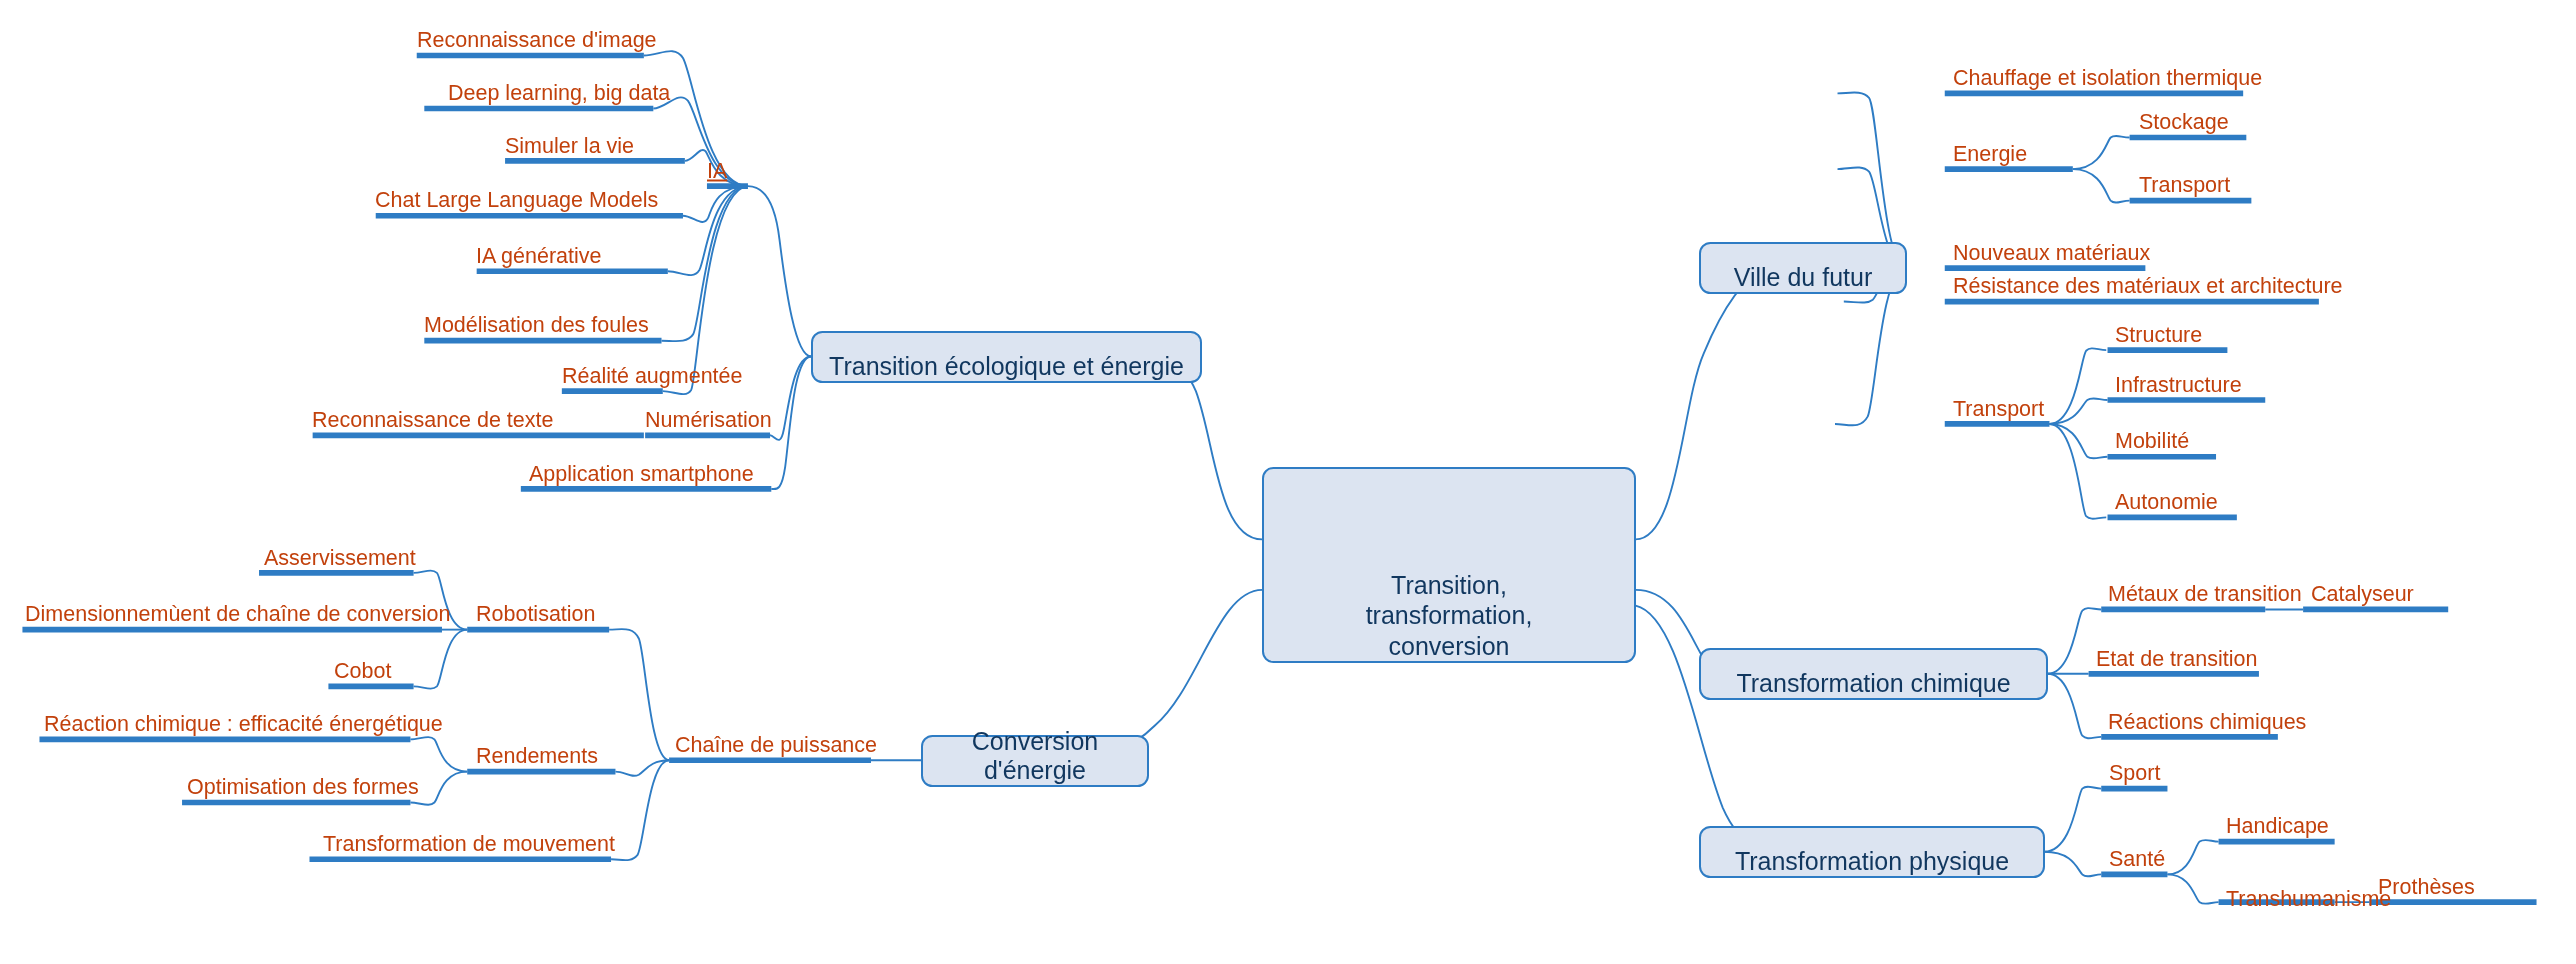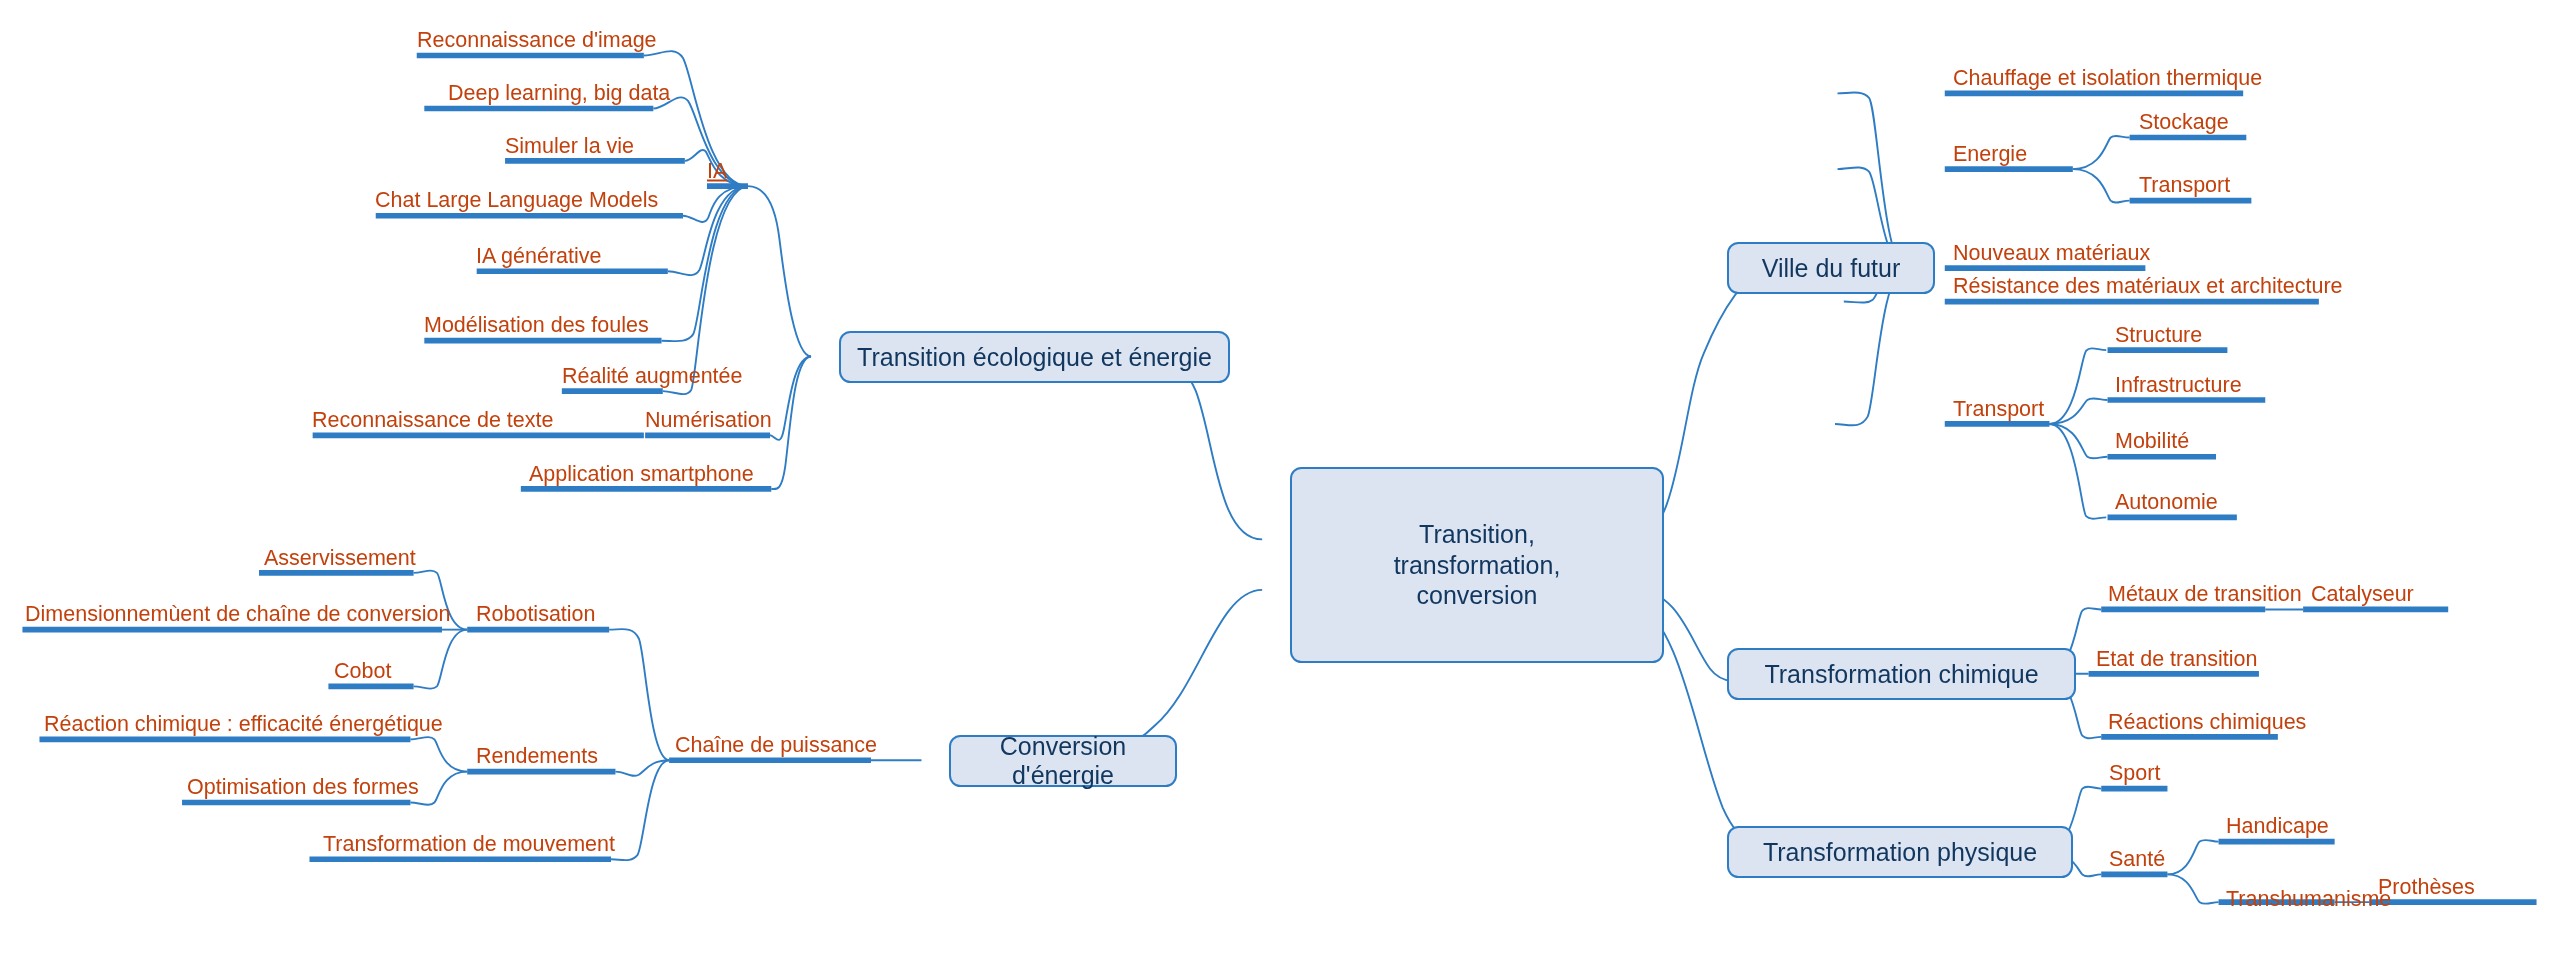--- a/index.html
+++ b/index.html
@@ -2,22 +2,22 @@
 <html style="font-size:10px"><head>
 <meta charset="utf-8">
 <style>
   html,body{margin:0;padding:0;background:#ffffff;}
   body{width:2576px;height:964px;position:relative;overflow:hidden;
        font-family:"Liberation Sans","DejaVu Sans",sans-serif;}
   #canvas{position:absolute;inset:0;width:2576px;height:964px;}
   .lbl{position:absolute;white-space:nowrap;color:#c2410c;font-size:21.5px;line-height:1;}
   .lbl.r{transform:translate(0,-100%);}
   .node{position:absolute;background:#dce4f1;border:2.5px solid #2e7cc4;border-radius:11.4px;
-        box-sizing:border-box;display:flex;align-items:center;justify-content:center;
-        color:#11375f;text-align:center;margin-left:28px;}
+        box-sizing:border-box;display:flex;align-items:flex-end;justify-content:center;
+        color:#11375f;text-align:center;}
   #n-center{font-size:25px;line-height:1.22;}
   .node.sub{font-size:25px;}
 </style>
 </head>
 <body>
 
 <svg id="canvas" viewBox="0 0 4082 1528" xmlns="http://www.w3.org/2000/svg">
   <g fill="none" stroke="#2e7cc4" stroke-width="3">
 
     <path d="M2000,855 C1930,855 1925,700 1895,620 C1870,560 1830,565 1780,565"></path>

